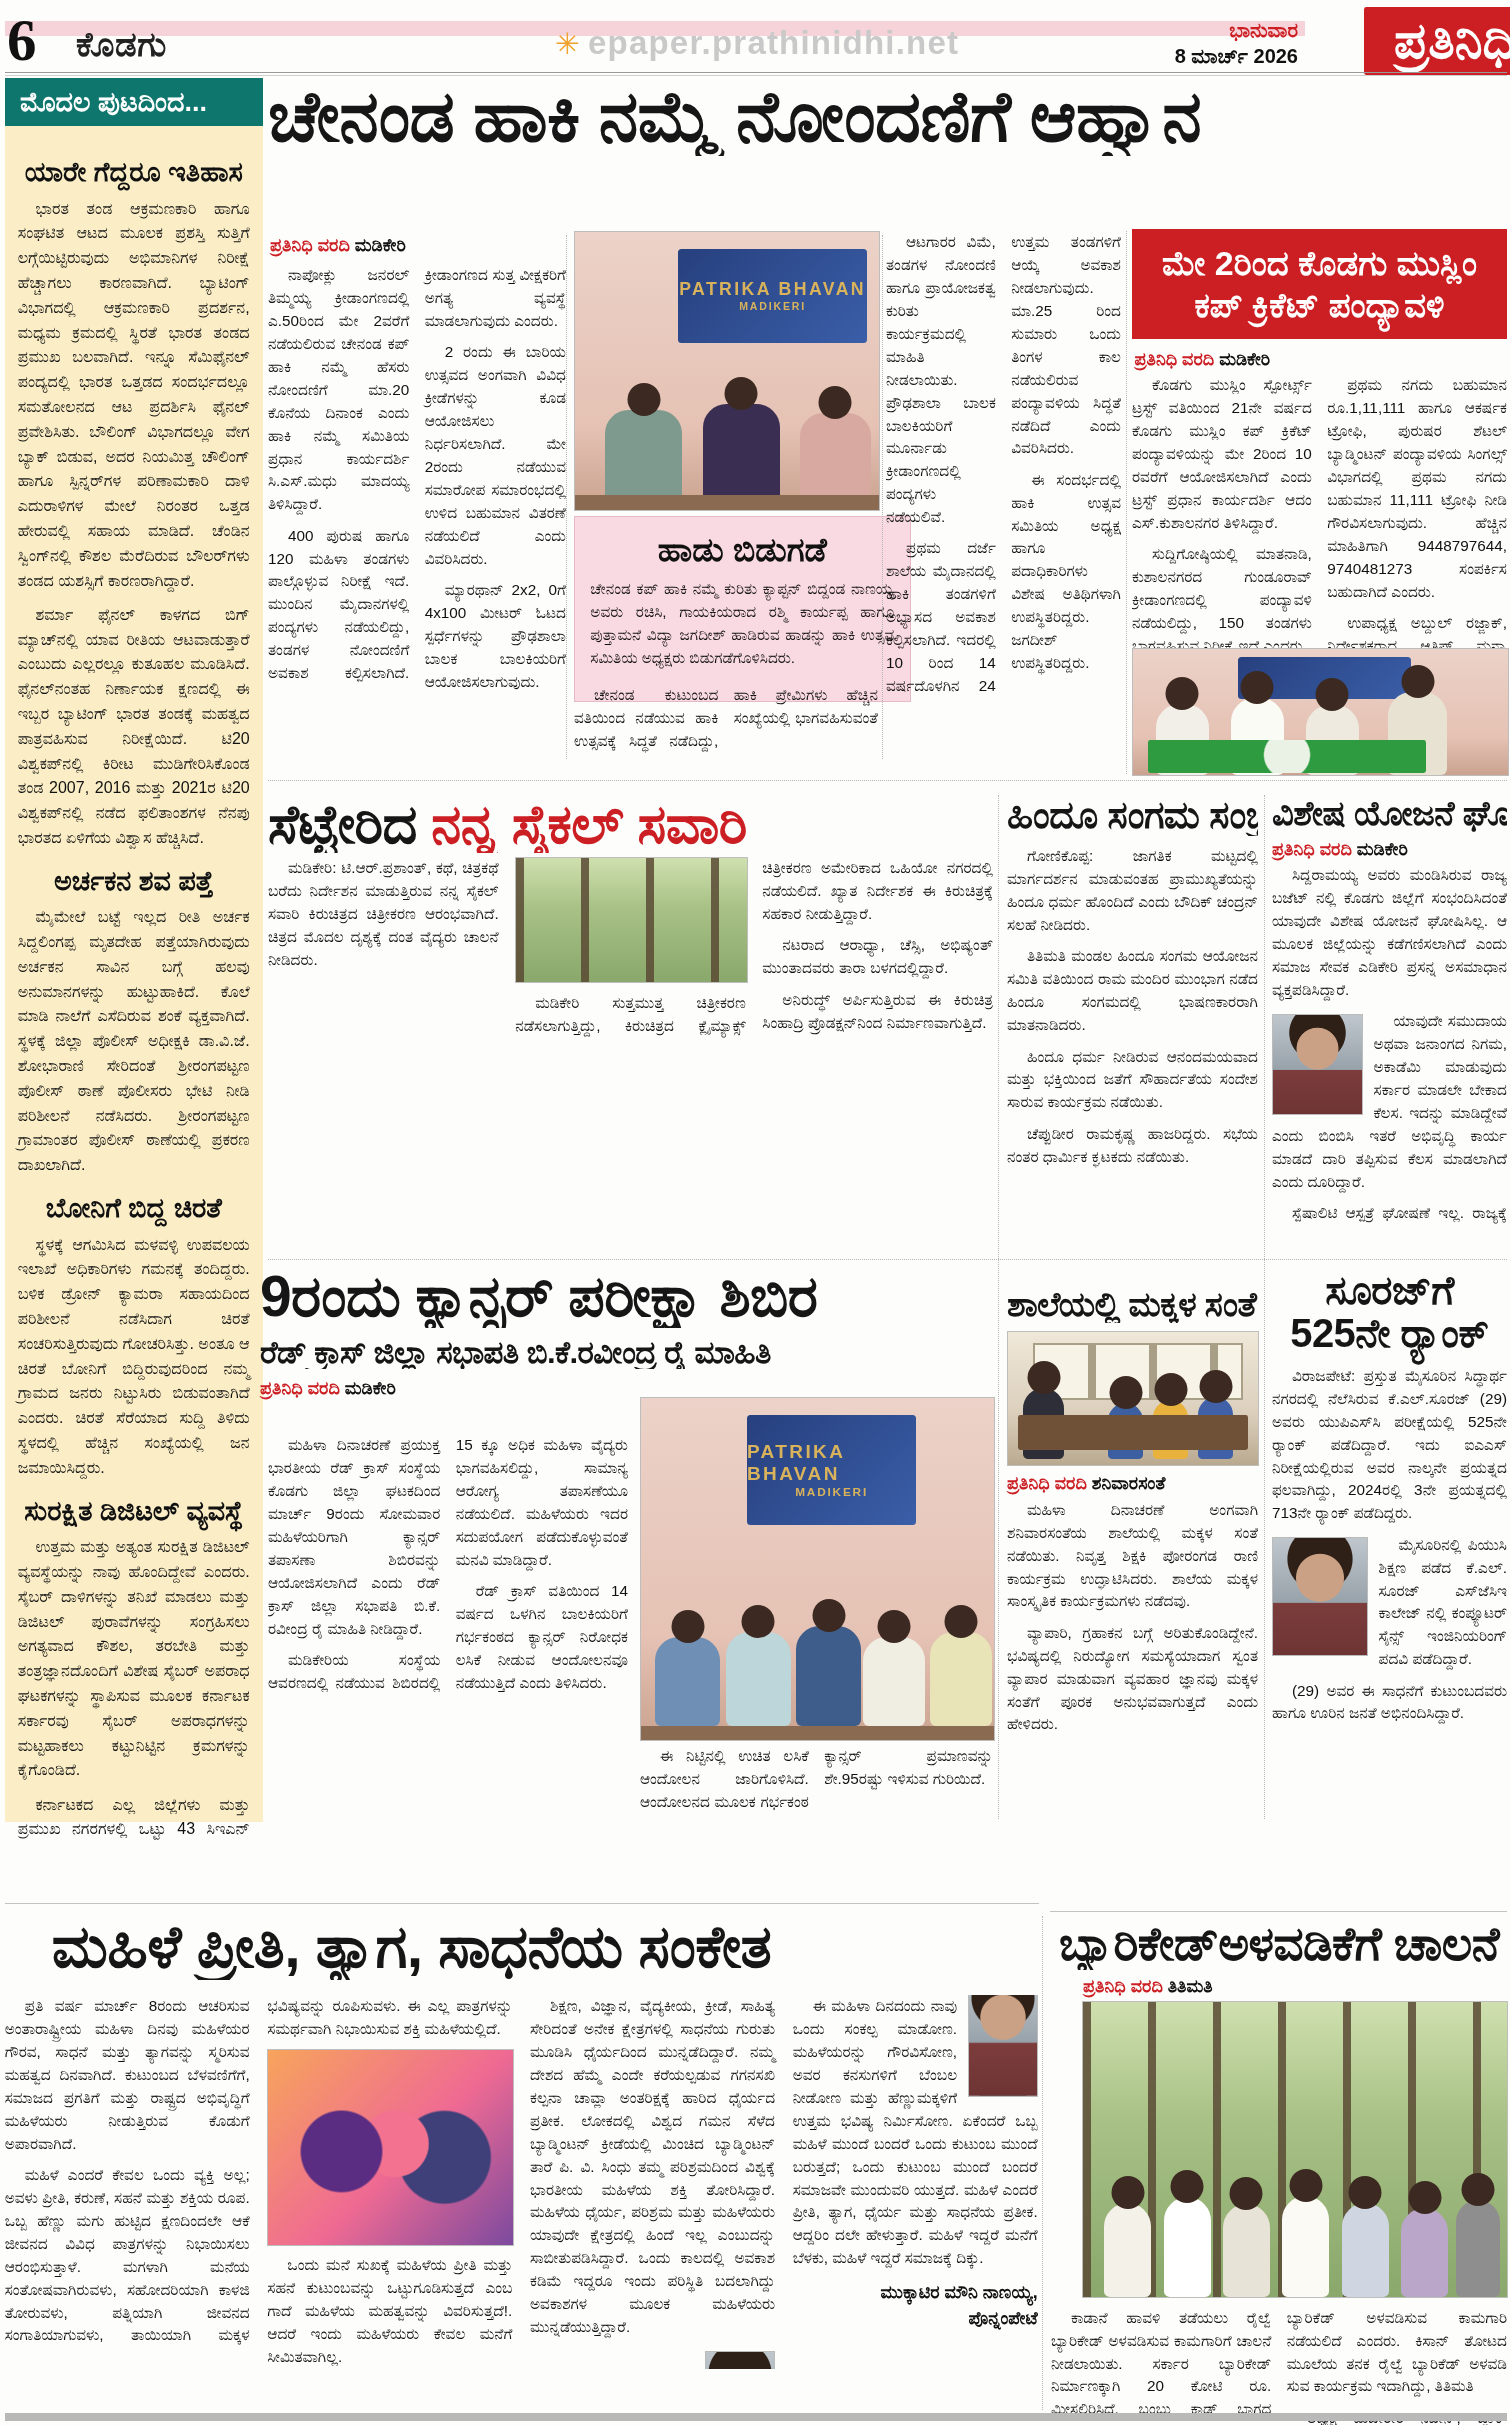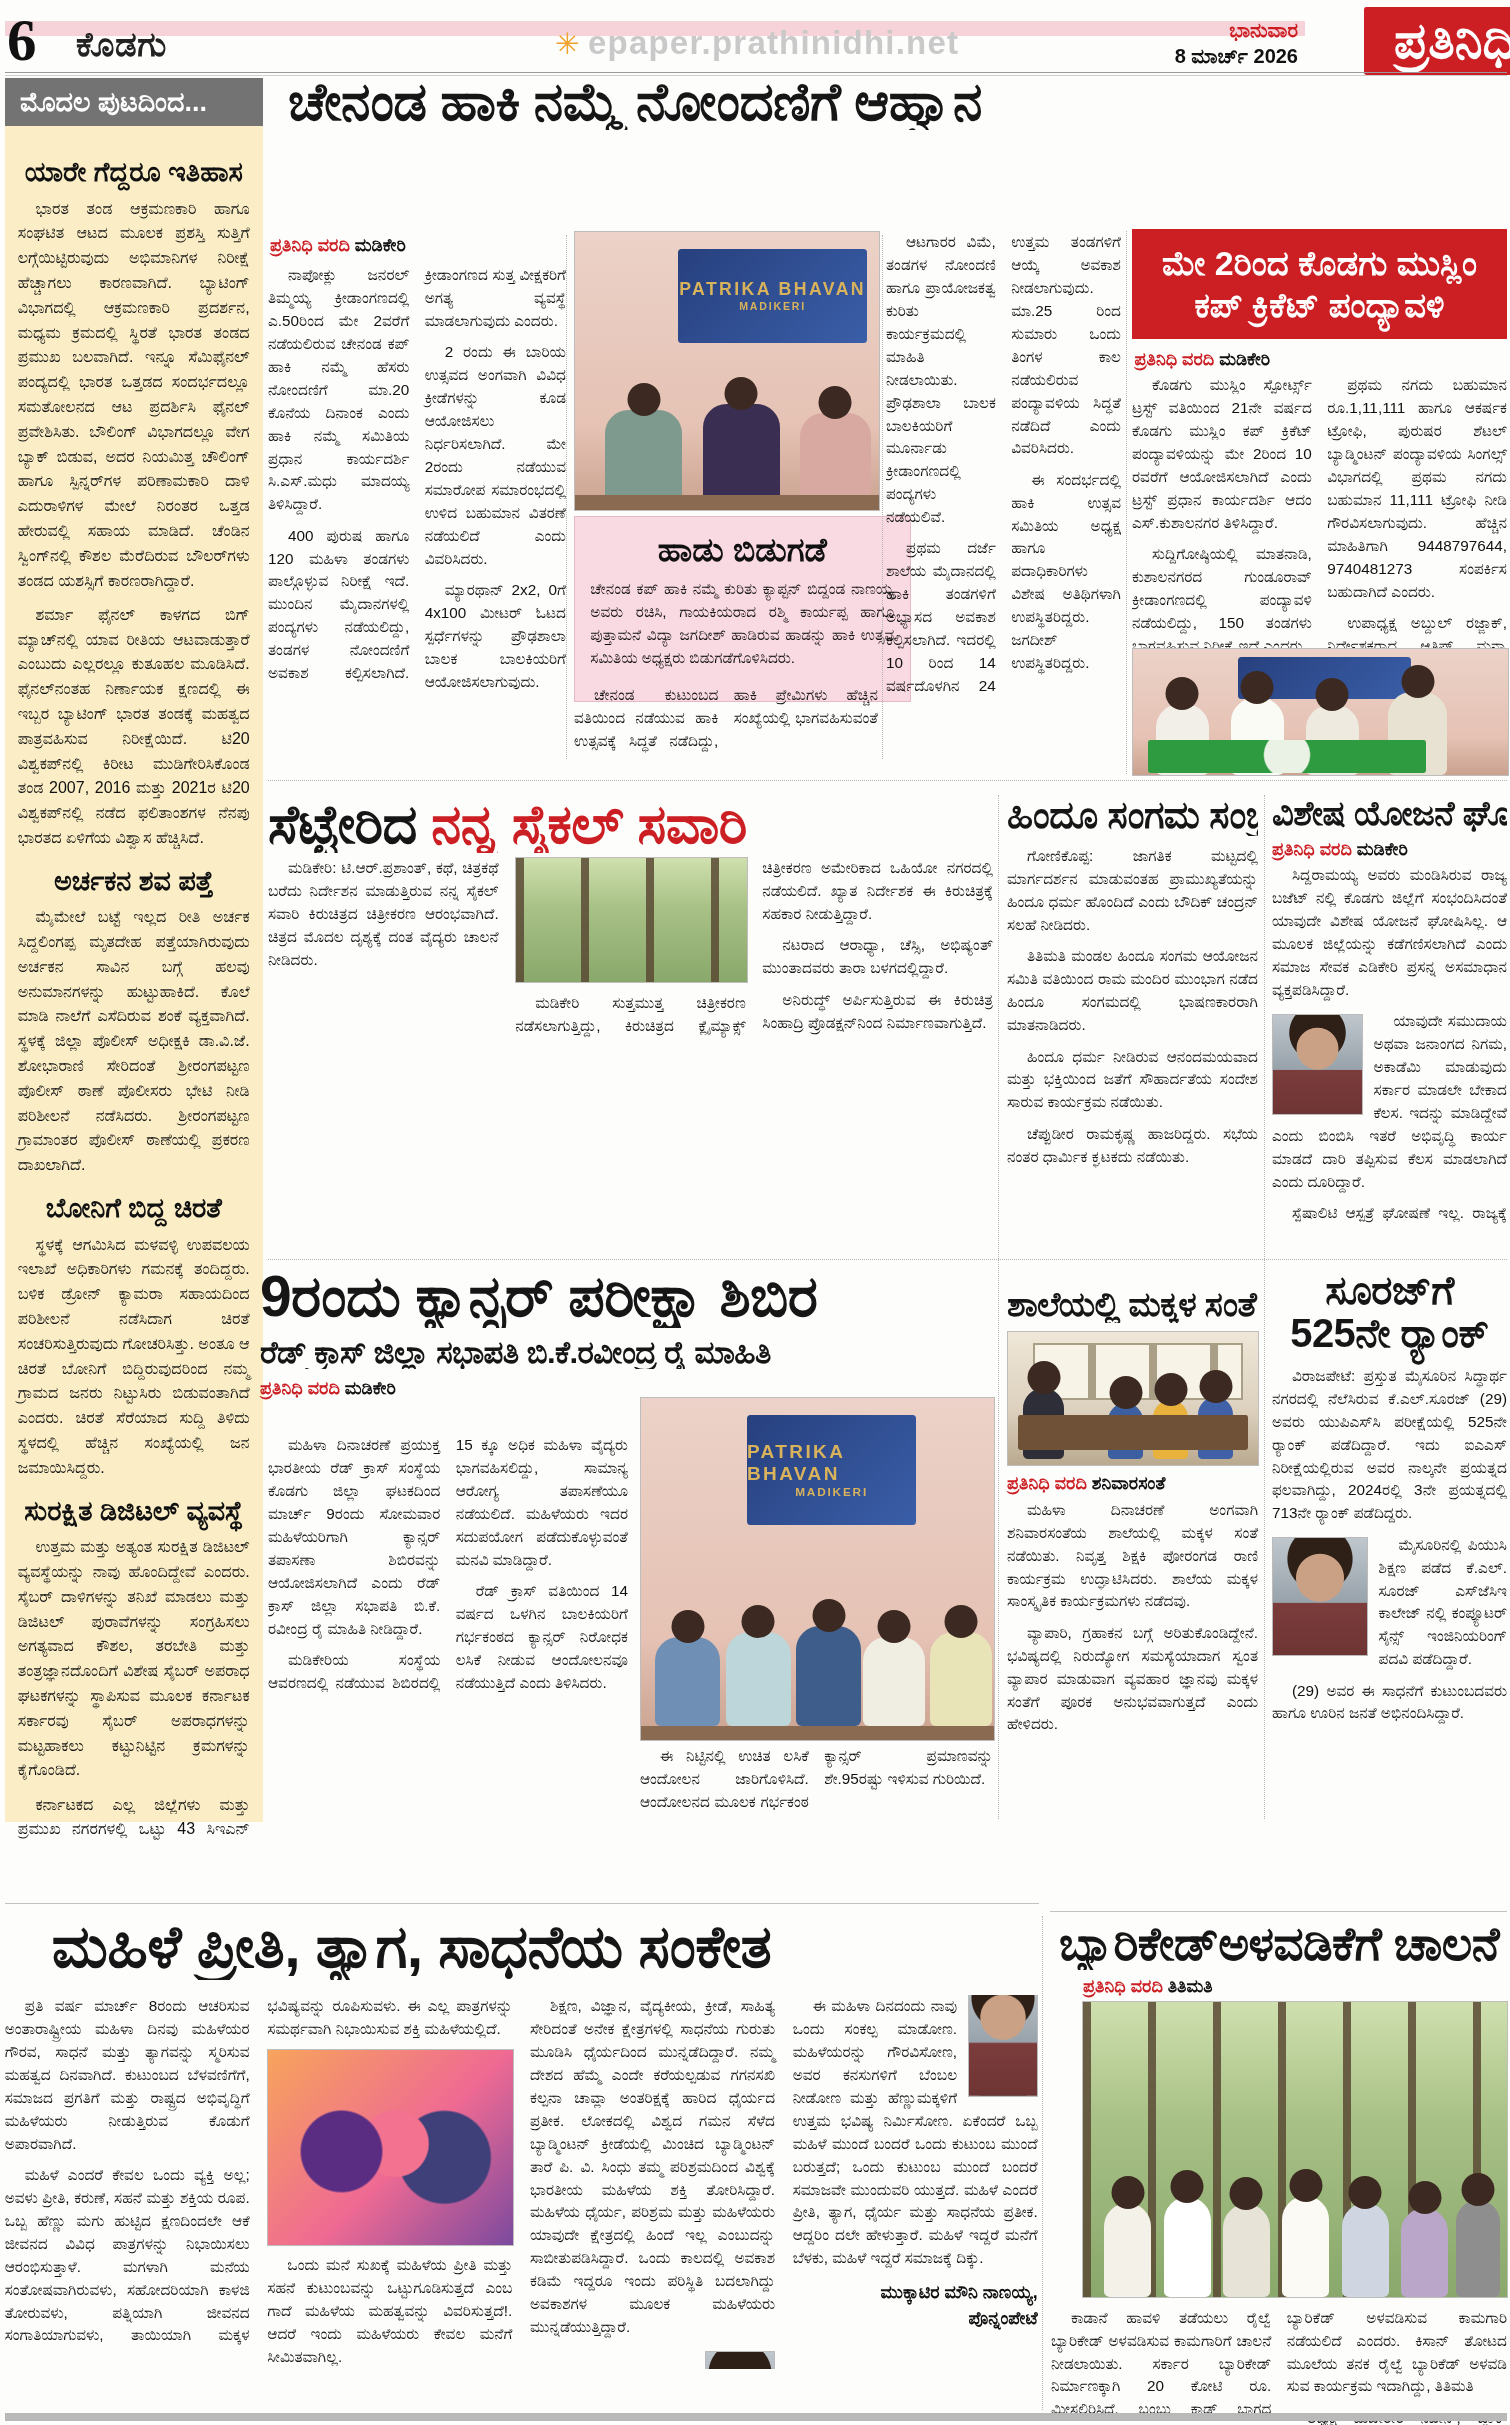--- a/index.html
+++ b/index.html
@@ -25,21 +25,21 @@
   .body-txt{font-size:15.3px;line-height:1.5;text-align:justify;overflow:hidden;}
   .body-txt p{margin:0 0 8.3px 0;text-indent:20px;}
   .cols2{column-count:2;column-gap:15.3px;}
   .cols3{column-count:3;column-gap:16.5px;}
   .cols4{column-count:4;column-gap:17.7px;}
   .vsep{border-left:1.2px dotted #b5b5b5;width:0;}
   .hsep{border-top:1.2px dotted #b5b5b5;height:0;}
   .solidsep{border-top:1.2px solid #c2c2c2;height:0;}
   
   .rail{background:#fbeec6;}
-  .rail-banner{background:#737373;color:#fff;font-size:27px;font-weight:bold;
+  .rail-banner{background:#0f766e;color:#fff;font-size:27px;font-weight:bold;
                display:flex;align-items:center;padding-left:15.3px;}
   .rail-head{font-size:27px;font-weight:bold;text-align:center;margin:15.3px 0 8.3px;}
   .rail p{font-size:16px;line-height:1.55;text-align:justify;margin:0 0 9.4px;text-indent:17.7px;}
   .rail-inner{padding:16px 13px;overflow:hidden;}
   
   .photo{position:absolute;overflow:hidden;background:#dcc6bb;border:0.6px solid #bdbdbd;}
   .wall{position:absolute;inset:0;background:linear-gradient(180deg,#ecd2c8 0%,#e5c2b4 70%,#caa28f 100%);}
   .board{position:absolute;background:linear-gradient(135deg,#27407e,#3a5ea8);border-radius:3.5px;
          display:flex;flex-direction:column;align-items:center;justify-content:center;color:#d9b35c;}
   .board .s1{font-weight:bold;letter-spacing:2.4px;}
@@ -103,21 +103,21 @@
       <div class="rail-head">ಅರ್ಚಕನ ಶವ ಪತ್ತೆ</div>
       <p>ಮೈಮೇಲೆ ಬಟ್ಟೆ ಇಲ್ಲದ ರೀತಿ ಅರ್ಚಕ ಸಿದ್ದಲಿಂಗಪ್ಪ ಮೃತದೇಹ ಪತ್ತೆಯಾಗಿರುವುದು ಅರ್ಚಕನ ಸಾವಿನ ಬಗ್ಗೆ ಹಲವು ಅನುಮಾನಗಳನ್ನು ಹುಟ್ಟುಹಾಕಿದೆ. ಕೊಲೆ ಮಾಡಿ ನಾಲೆಗೆ ಎಸೆದಿರುವ ಶಂಕೆ ವ್ಯಕ್ತವಾಗಿದೆ. ಸ್ಥಳಕ್ಕೆ ಜಿಲ್ಲಾ ಪೊಲೀಸ್ ಅಧೀಕ್ಷಕಿ ಡಾ.ವಿ.ಜೆ. ಶೋಭಾರಾಣಿ ಸೇರಿದಂತೆ ಶ್ರೀರಂಗಪಟ್ಟಣ ಪೊಲೀಸ್ ಠಾಣೆ ಪೊಲೀಸರು ಭೇಟಿ ನೀಡಿ ಪರಿಶೀಲನೆ ನಡೆಸಿದರು. ಶ್ರೀರಂಗಪಟ್ಟಣ ಗ್ರಾಮಾಂತರ ಪೊಲೀಸ್ ಠಾಣೆಯಲ್ಲಿ ಪ್ರಕರಣ ದಾಖಲಾಗಿದೆ.</p>
       <div class="rail-head">ಬೋನಿಗೆ ಬಿದ್ದ ಚಿರತೆ</div>
       <p>ಸ್ಥಳಕ್ಕೆ ಆಗಮಿಸಿದ ಮಳವಳ್ಳಿ ಉಪವಲಯ ಇಲಾಖೆ ಅಧಿಕಾರಿಗಳು ಗಮನಕ್ಕೆ ತಂದಿದ್ದರು. ಬಳಿಕ ಡ್ರೋನ್ ಕ್ಯಾಮರಾ ಸಹಾಯದಿಂದ ಪರಿಶೀಲನೆ ನಡೆಸಿದಾಗ ಚಿರತೆ ಸಂಚರಿಸುತ್ತಿರುವುದು ಗೋಚರಿಸಿತ್ತು. ಅಂತೂ ಆ ಚಿರತೆ ಬೋನಿಗೆ ಬಿದ್ದಿರುವುದರಿಂದ ನಮ್ಮ ಗ್ರಾಮದ ಜನರು ನಿಟ್ಟುಸಿರು ಬಿಡುವಂತಾಗಿದೆ ಎಂದರು. ಚಿರತೆ ಸೆರೆಯಾದ ಸುದ್ದಿ ತಿಳಿದು ಸ್ಥಳದಲ್ಲಿ ಹೆಚ್ಚಿನ ಸಂಖ್ಯೆಯಲ್ಲಿ ಜನ ಜಮಾಯಿಸಿದ್ದರು.</p>
       <div class="rail-head">ಸುರಕ್ಷಿತ ಡಿಜಿಟಲ್ ವ್ಯವಸ್ಥೆ</div>
       <p>ಉತ್ತಮ ಮತ್ತು ಅತ್ಯಂತ ಸುರಕ್ಷಿತ ಡಿಜಿಟಲ್ ವ್ಯವಸ್ಥೆಯನ್ನು ನಾವು ಹೊಂದಿದ್ದೇವೆ ಎಂದರು. ಸೈಬರ್ ದಾಳಿಗಳನ್ನು ತನಿಖೆ ಮಾಡಲು ಮತ್ತು ಡಿಜಿಟಲ್ ಪುರಾವೆಗಳನ್ನು ಸಂಗ್ರಹಿಸಲು ಅಗತ್ಯವಾದ ಕೌಶಲ, ತರಬೇತಿ ಮತ್ತು ತಂತ್ರಜ್ಞಾನದೊಂದಿಗೆ ವಿಶೇಷ ಸೈಬರ್ ಅಪರಾಧ ಘಟಕಗಳನ್ನು ಸ್ಥಾಪಿಸುವ ಮೂಲಕ ಕರ್ನಾಟಕ ಸರ್ಕಾರವು ಸೈಬರ್ ಅಪರಾಧಗಳನ್ನು ಮಟ್ಟಹಾಕಲು ಕಟ್ಟುನಿಟ್ಟಿನ ಕ್ರಮಗಳನ್ನು ಕೈಗೊಂಡಿದೆ.</p>
       <p>ಕರ್ನಾಟಕದ ಎಲ್ಲ ಜಿಲ್ಲೆಗಳು ಮತ್ತು ಪ್ರಮುಖ ನಗರಗಳಲ್ಲಿ ಒಟ್ಟು 43 ಸಿಇಎನ್ ಪೊಲೀಸ್ ಠಾಣೆಗಳನ್ನು ಸ್ಥಾಪಿಸಿದೆ. ನಮ್ಮ ನಾಗರಿಕರಿಗೆ ಸೈಬರ್ ಸುರಕ್ಷತೆ ಒದಗಿಸಲು ಸರ್ಕಾರ ಬದ್ಧವಾಗಿದೆ ಎಂದರು.</p>
     </div>
   </div>
 
-  <div class="abs headline" style="left:268px;top:73px;width:1177px;font-size:53px;white-space:nowrap;overflow:hidden;margin-left:20px;">ಚೇನಂಡ ಹಾಕಿ ನಮ್ಮೆ ನೋಂದಣಿಗೆ ಆಹ್ವಾನ</div>
+  <div class="abs headline" style="left:268px;top:79px;width:1177px;font-size:71px;white-space:nowrap;overflow:hidden;">ಚೇನಂಡ ಹಾಕಿ ನಮ್ಮೆ ನೋಂದಣಿಗೆ ಆಹ್ವಾನ</div>
   <div class="abs byline" style="left:270px;top:235px;">
     <span class="red">ಪ್ರತಿನಿಧಿ ವರದಿ</span>
     <span class="loc">ಮಡಿಕೇರಿ</span>
   </div>
   <div class="abs body-txt cols2" style="left:268px;top:264px;width:298px;height:494px;">
     <p>ನಾಪೋಕ್ಲು ಜನರಲ್ ತಿಮ್ಮಯ್ಯ ಕ್ರೀಡಾಂಗಣದಲ್ಲಿ ಎ.50ರಿಂದ ಮೇ 2ವರೆಗೆ ನಡೆಯಲಿರುವ ಚೇನಂಡ ಕಪ್ ಹಾಕಿ ನಮ್ಮೆ ಹೆಸರು ನೋಂದಣಿಗೆ ಮಾ.20 ಕೊನೆಯ ದಿನಾಂಕ ಎಂದು ಹಾಕಿ ನಮ್ಮೆ ಸಮಿತಿಯ ಪ್ರಧಾನ ಕಾರ್ಯದರ್ಶಿ ಸಿ.ಎಸ್.ಮಧು ಮಾದಯ್ಯ ತಿಳಿಸಿದ್ದಾರೆ.</p>
     <p>400 ಪುರುಷ ಹಾಗೂ 120 ಮಹಿಳಾ ತಂಡಗಳು ಪಾಲ್ಗೊಳ್ಳುವ ನಿರೀಕ್ಷೆ ಇದೆ. ಮುಂದಿನ ಮೈದಾನಗಳಲ್ಲಿ ಪಂದ್ಯಗಳು ನಡೆಯಲಿದ್ದು, ತಂಡಗಳ ನೋಂದಣಿಗೆ ಅವಕಾಶ ಕಲ್ಪಿಸಲಾಗಿದೆ. ಕ್ರೀಡಾಂಗಣದ ಸುತ್ತ ವೀಕ್ಷಕರಿಗೆ ಅಗತ್ಯ ವ್ಯವಸ್ಥೆ ಮಾಡಲಾಗುವುದು ಎಂದರು.</p>
     <p>2 ರಂದು ಈ ಬಾರಿಯ ಉತ್ಸವದ ಅಂಗವಾಗಿ ವಿವಿಧ ಕ್ರೀಡೆಗಳನ್ನು ಕೂಡ ಆಯೋಜಿಸಲು ನಿರ್ಧರಿಸಲಾಗಿದೆ. ಮೇ 2ರಂದು ನಡೆಯುವ ಸಮಾರೋಪ ಸಮಾರಂಭದಲ್ಲಿ ಉಳಿದ ಬಹುಮಾನ ವಿತರಣೆ ನಡೆಯಲಿದೆ ಎಂದು ವಿವರಿಸಿದರು.</p>
     <p>ಮ್ಯಾರಥಾನ್ 2x2, 0ಗೆ 4x100 ಮೀಟರ್ ಓಟದ ಸ್ಪರ್ಧೆಗಳನ್ನು ಪ್ರೌಢಶಾಲಾ ಬಾಲಕ ಬಾಲಕಿಯರಿಗೆ ಆಯೋಜಿಸಲಾಗುವುದು.</p>
   </div>

